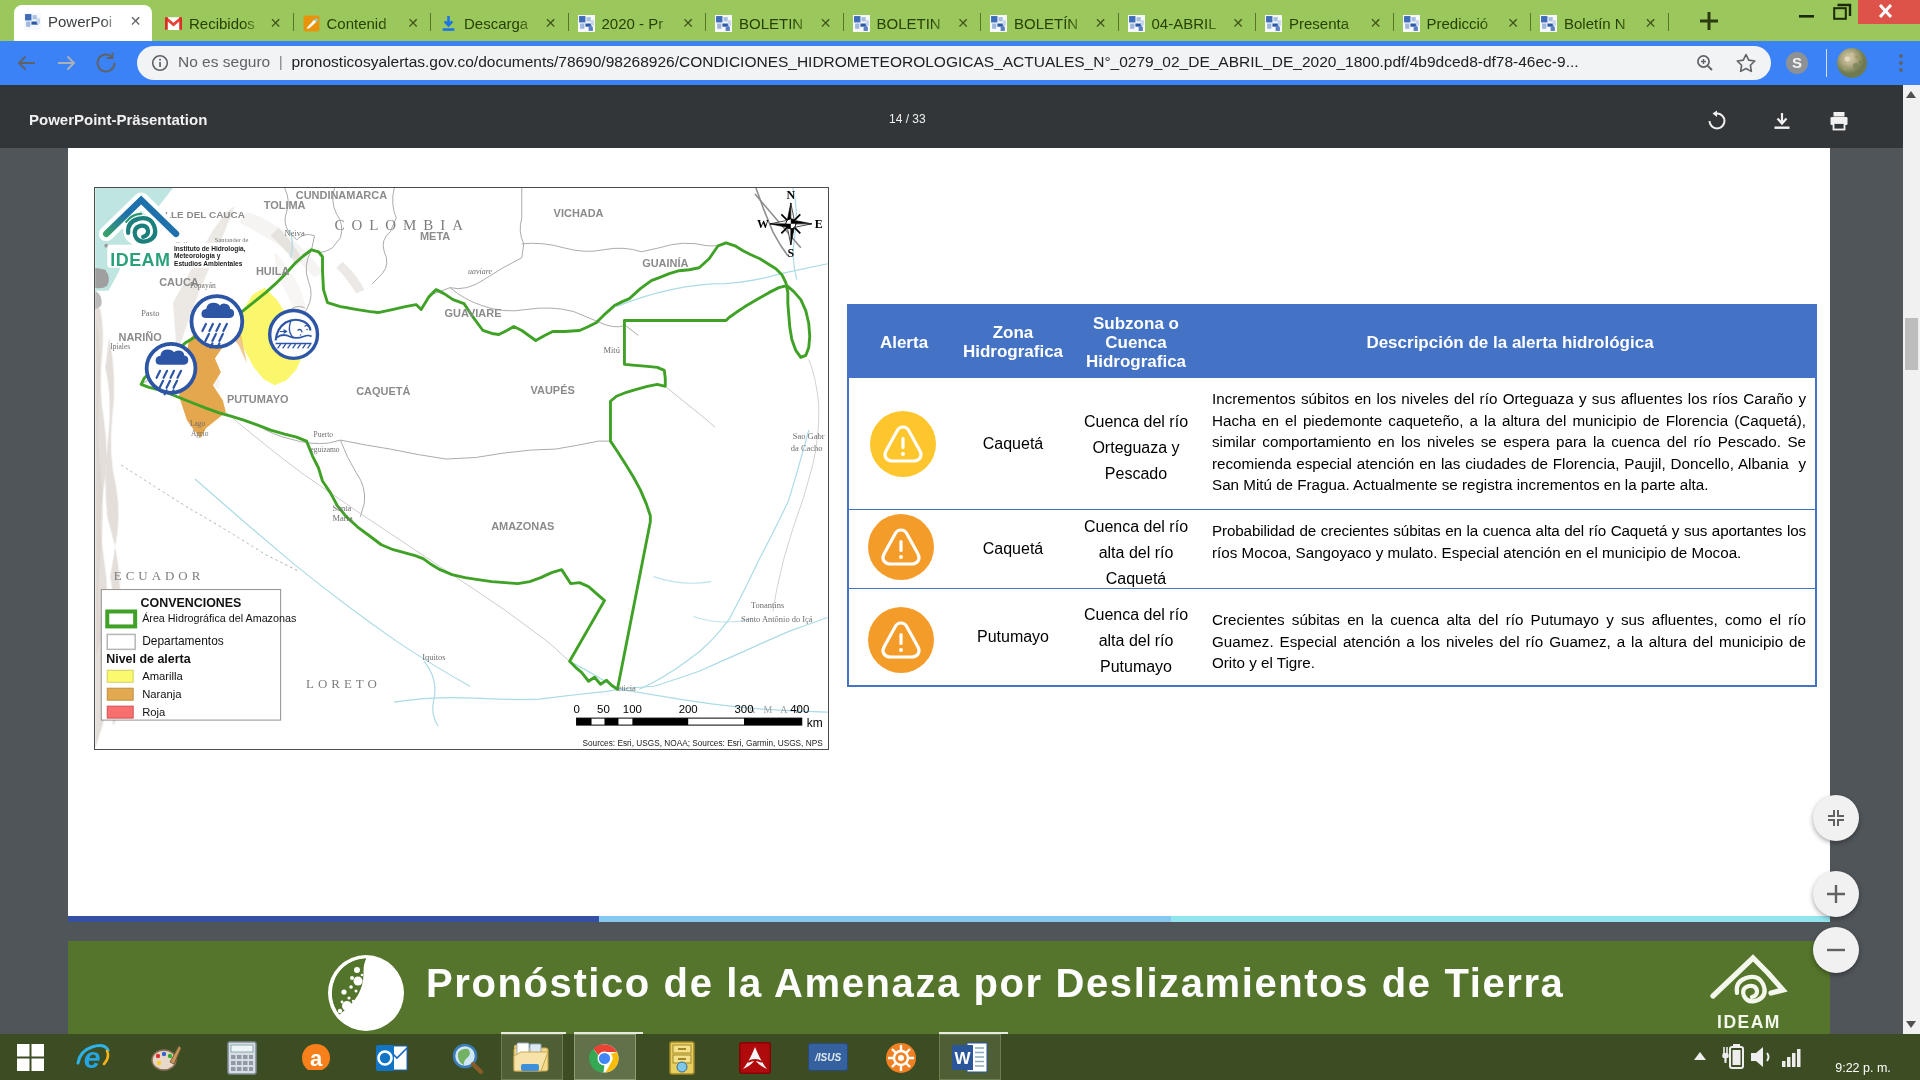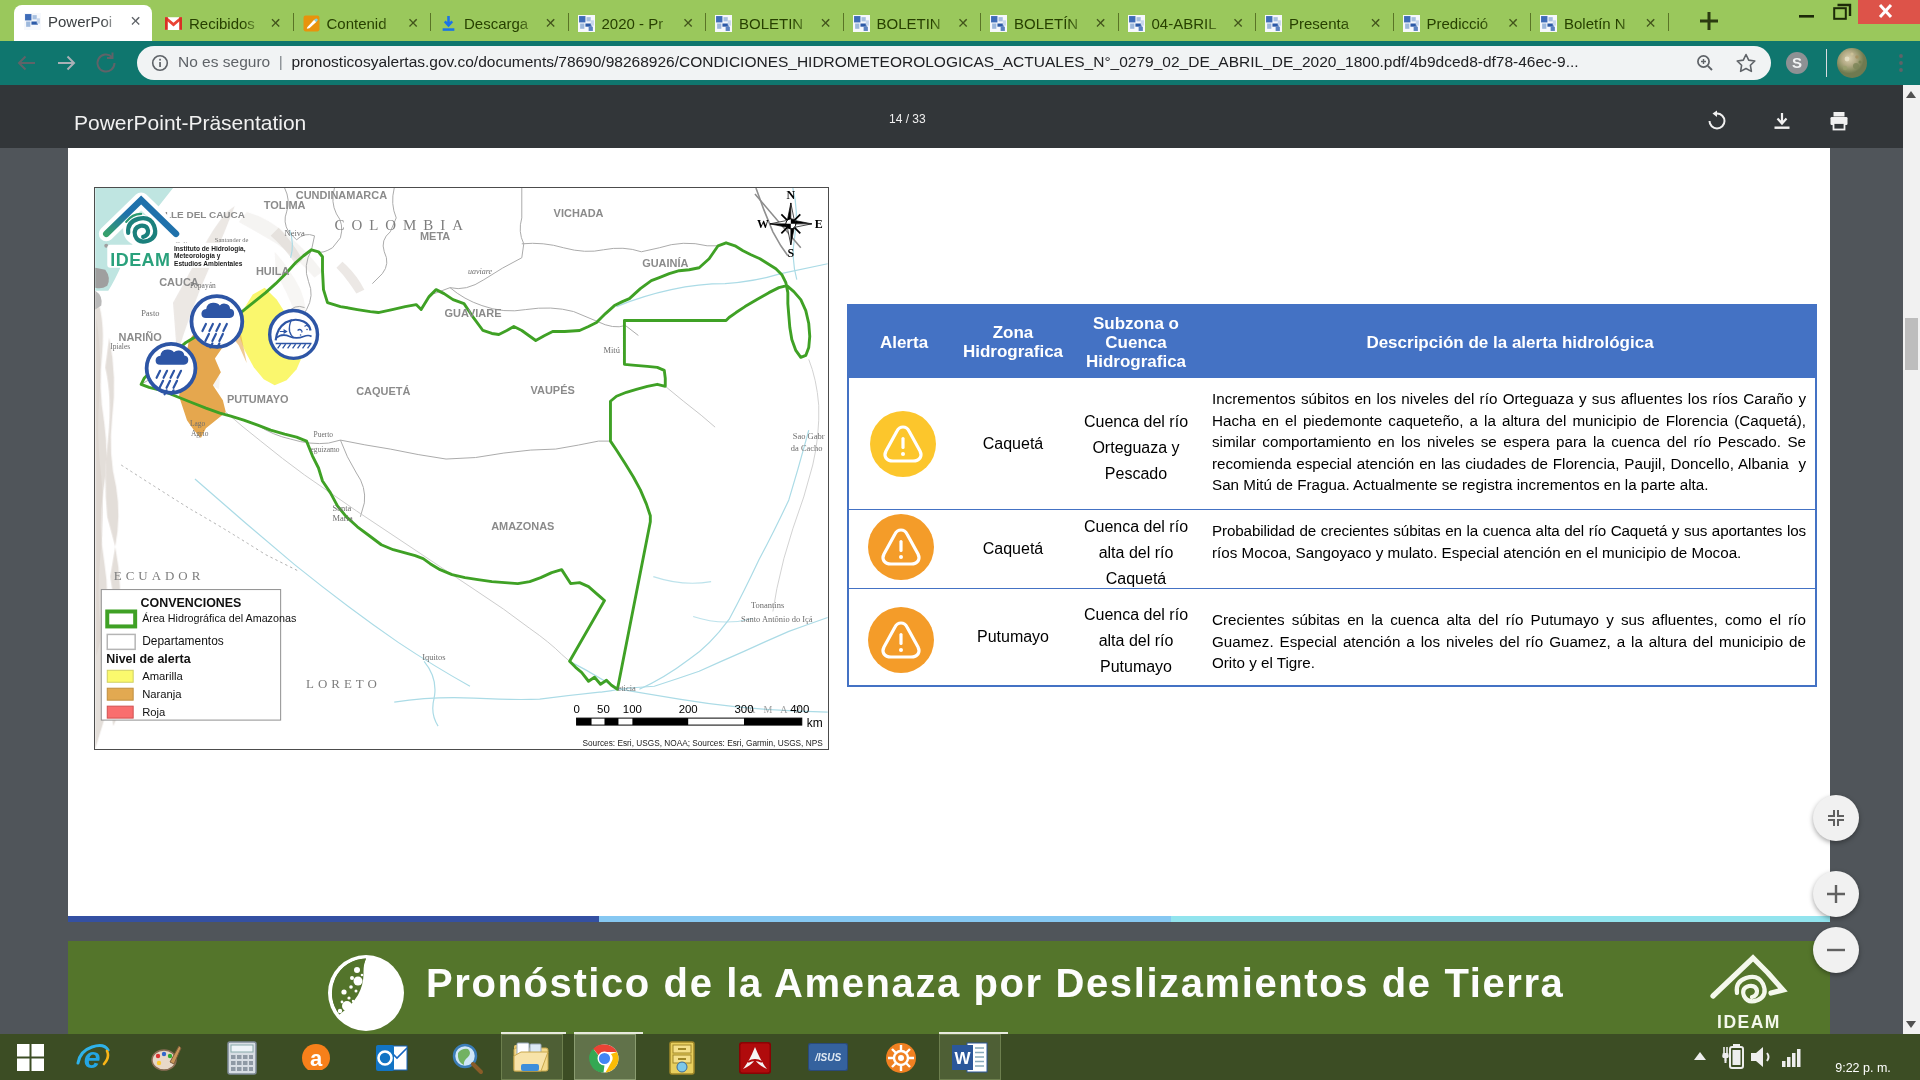--- a/index.html
+++ b/index.html
@@ -10,27 +10,27 @@
 .tab { position:absolute; top:7px; height:34px; font-size:15px; color:#274000; }
 .tab .title { position:absolute; left:34px; top:8px; width:74px; white-space:nowrap; overflow:hidden; }
 .tab .fade { position:absolute; left:88px; top:8px; width:22px; height:18px; background:linear-gradient(90deg, rgba(154,200,92,0), #9ac85c); }
 .tab .x { position:absolute; right:8px; top:8px; width:17px; height:17px; font-size:14px; color:#42541c; text-align:center; line-height:17px; }
 .tab .fav { position:absolute; left:10px; top:8px; width:17px; height:17px; }
 #activetab { position:absolute; left:14px; top:5px; width:138px; height:36px; background:#fff; border-radius:8px 8px 0 0; color:#3c4043; font-size:15px; }
 #activetab .fade { background:linear-gradient(90deg, rgba(255,255,255,0), #fff); }
 #activetab .x { color:#5f6368; }
 .tabsep { position:absolute; top:13px; width:1px; height:18px; background:#5a7426; }
 
-#toolbar { position:absolute; left:0; top:41px; width:1920px; height:44px; background:#0f766e; }
+#toolbar { position:absolute; left:0; top:41px; width:1920px; height:44px; background:#3b82f6; }
 #omnibox { position:absolute; left:137px; top:5px; width:1634px; height:34px; background:#f1f3f4; border-radius:17px; }
 #urltext { position:absolute; left:41px; top:7px; font-size:15.5px; color:#5f6368; white-space:nowrap; }
 #urltext b { color:#202124; font-weight:normal; }
 
 #pdfbar { position:absolute; left:0; top:85px; width:1920px; height:63px; background:#323639; color:#f1f1f1; }
-#pdfbar .t1 { position:absolute; left:29px; top:111px; font-size:21px; font-weight:normal; top:26px;margin-left:45px; }
+#pdfbar .t1 { position:absolute; left:29px; top:111px; font-size:15px; font-weight:bold; top:26px; }
 #pdfbar .t2 { position:absolute; left:889px; top:27px; width:90px; text-align:left; font-size:12px; }
 
 #viewer { position:absolute; left:0; top:148px; width:1903px; height:886px; background:#50555a; }
 #page1 { position:absolute; left:68px; top:0px; width:1762px; height:774px; background:#ffffff; }
 #pagebar { position:absolute; left:0px; top:768px; width:1762px; height:6px; }
 #page2 { position:absolute; left:68px; top:793px; width:1762px; height:93px; overflow:hidden; }
 
 #scrollbar { position:absolute; left:1903px; top:85px; width:17px; height:949px; background:#f1f1f1; }
 #scrollthumb { position:absolute; left:2px; top:233px; width:13px; height:52px; background:#bdbdbd; }
 .scrollarrow { position:absolute; left:3px; width:0; height:0; }

